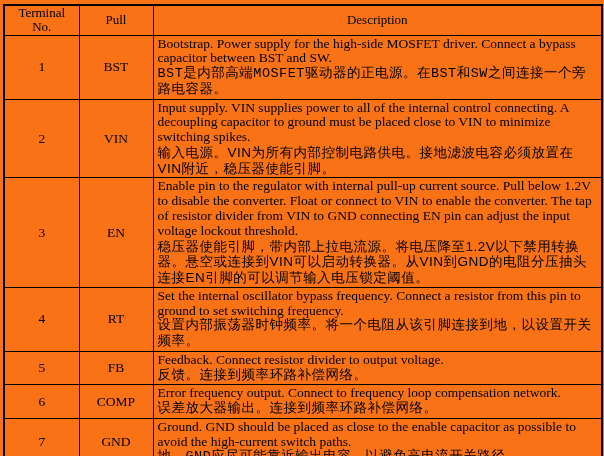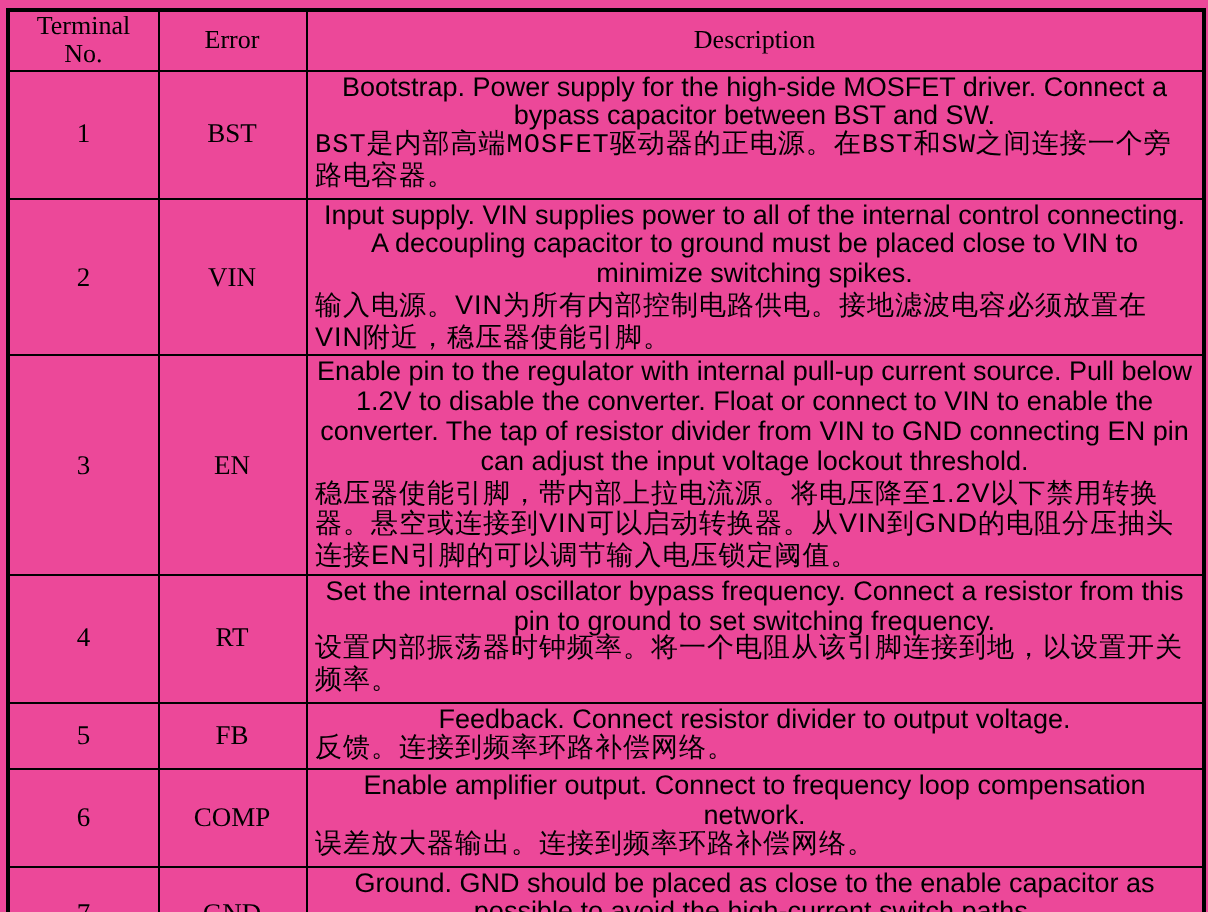--- a/index.html
+++ b/index.html
@@ -6,21 +6,21 @@
     margin: 0;
     padding: 0;
     background: #ffffff;
     width: 604px;
   }
   .page {
     width: 604px;
     height: 456px;
     box-sizing: border-box;
     padding: 4px 3px 3px 3px;
-    background: #ec4899;
+    background: #f97316;
     font-family: "Liberation Serif", serif;
     color: #000000;
   }
   table.pin-table {
     border-collapse: collapse;
     table-layout: fixed;
     width: 598px;
     border: 2px solid #000000;
   }
   .pin-table col.c1 { width: 75px; }
@@ -46,23 +46,22 @@
   td.c-no, td.c-name {
     text-align: center;
     font-size: 13.5px;
   }
   td.c-desc {
     padding: 1px 4px 1px 4px;
     font-size: 13.5px;
   }
   .en {
     display: block;
-    font-family: Liberation Sans, sans-serif;
+    font-family: Liberation Serif, serif;
     line-height: 1.1;
-    text-align: center;
   }
   .zh {
     display: block;
     font-family: Liberation Mono, monospace;
     line-height: 1.16;
     letter-spacing: 0.5px;
   }
   .zh-sans {
     font-family: "Liberation Sans", sans-serif;
   }
@@ -83,21 +82,21 @@
   <table class="pin-table">
     <colgroup>
       <col class="c1">
         <col class="c2">
         <col class="c3">
     </colgroup>
     <thead>
       <tr class="h-header">
         <th class="th-terminal">Terminal
 No.</th>
-        <th>Error</th>
+        <th>Pull</th>
         <th class="th-desc">Description</th>
       </tr>
     </thead>
     <tbody>
       <tr class="h-r1">
         <td class="c-no">1</td>
         <td class="c-name">BST</td>
         <td class="c-desc">
           <span class="en">Bootstrap. Power supply for the high-side MOSFET driver. Connect a bypass capacitor between BST and SW.</span>
           <span class="zh">BST是内部高端MOSFET驱动器的正电源。在BST和SW之间连接一个旁路电容器。</span>
@@ -132,21 +131,21 @@
         <td class="c-name">FB</td>
         <td class="c-desc">
           <span class="en">Feedback. Connect resistor divider to output voltage.</span>
           <span class="zh">反馈。连接到频率环路补偿网络。</span>
         </td>
       </tr>
       <tr class="h-r6">
         <td class="c-no">6</td>
         <td class="c-name">COMP</td>
         <td class="c-desc">
-          <span class="en">Enable amplifier output. Connect to frequency loop compensation network.</span>
+          <span class="en">Error frequency output. Connect to frequency loop compensation network.</span>
           <span class="zh">误差放大器输出。连接到频率环路补偿网络。</span>
         </td>
       </tr>
       <tr class="h-r7">
         <td class="c-no">7</td>
         <td class="c-name">GND</td>
         <td class="c-desc">
           <span class="en">Ground. GND should be placed as close to the enable capacitor as possible to avoid the high-current switch paths.</span>
           <span class="zh">地。GND应尽可能靠近输出电容，以避免高电流开关路径。</span>
         </td>

